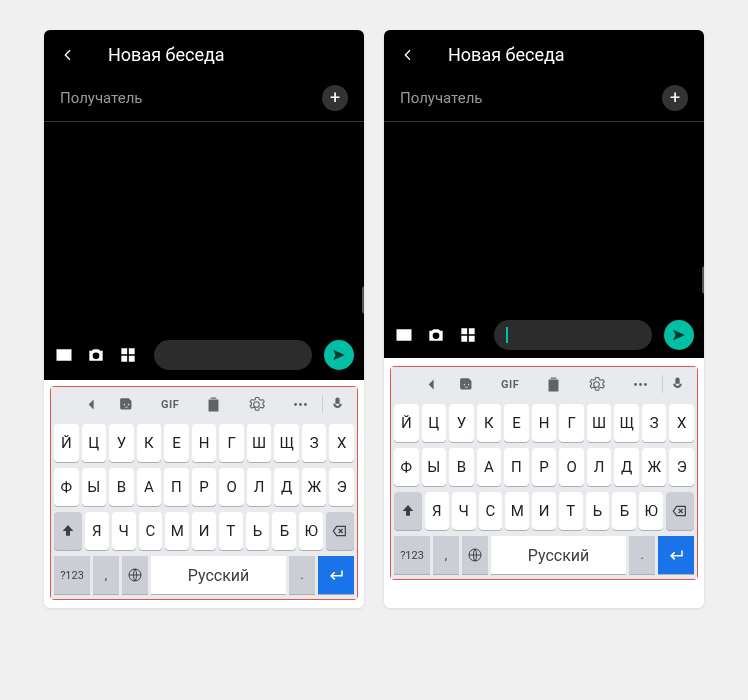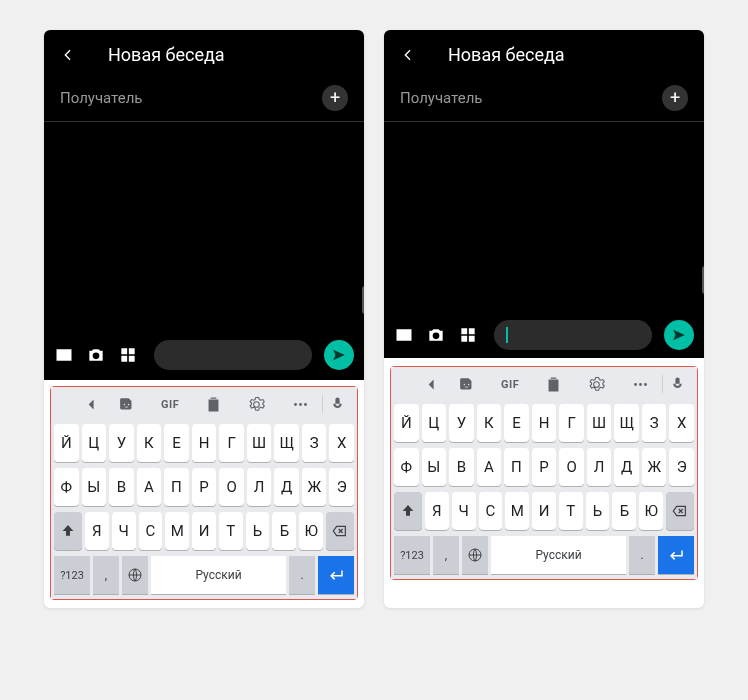--- a/index.html
+++ b/index.html
@@ -175,21 +175,21 @@
     box-shadow: 0 1px 0 rgba(0,0,0,0.25);
     display: flex;
     align-items: center;
     justify-content: center;
     font-size: 12px;
     color: #3c4043;
   }
   .bkey.space {
     background: #fff;
     flex: 1;
-    font-size: 12px;
+    font-size: 16px;
     color: #3c4043;
   }
   .bkey.enter {
     background: #1a73e8;
   }
   .bkey.enter svg { width: 18px; height: 18px; fill: #fff; }
   .bkey svg { width: 16px; height: 16px; fill: #3c4043; }
   .w36 { width: 36px; flex-shrink: 0; }
   .w28 { width: 26px; flex-shrink: 0; }
   .key.w-shift { flex: 0 0 28px; }

